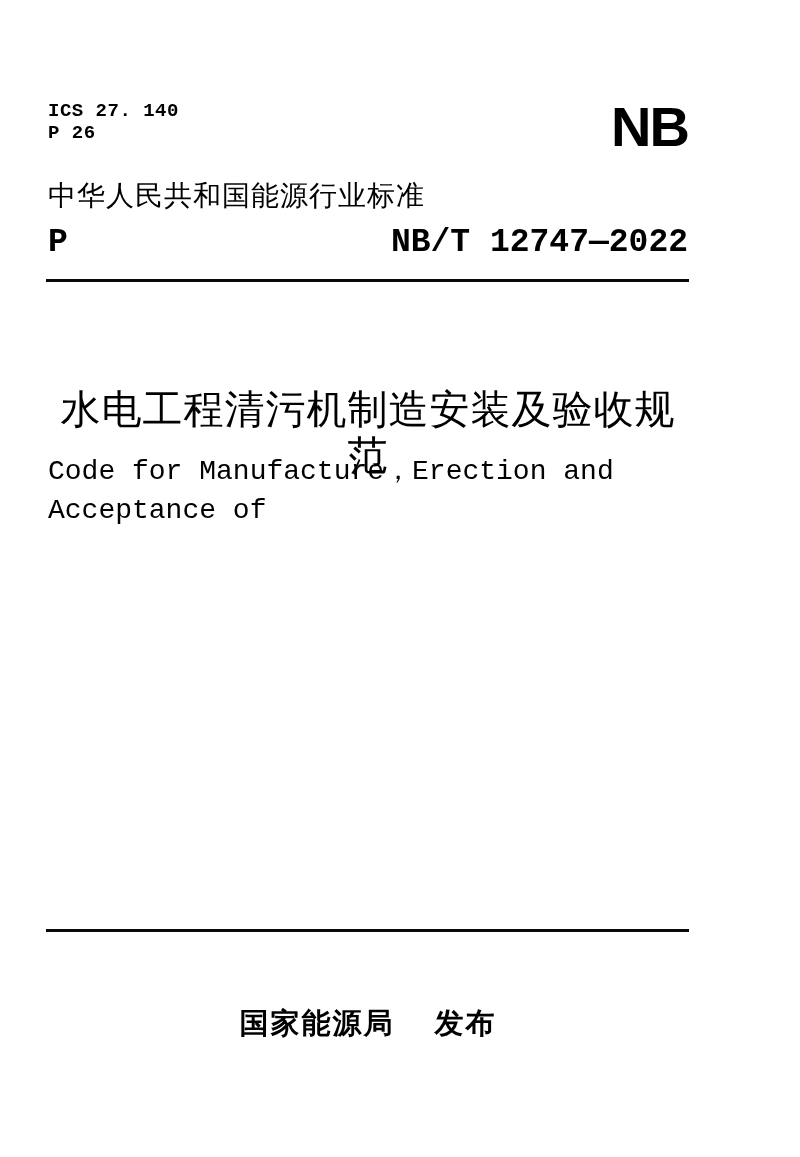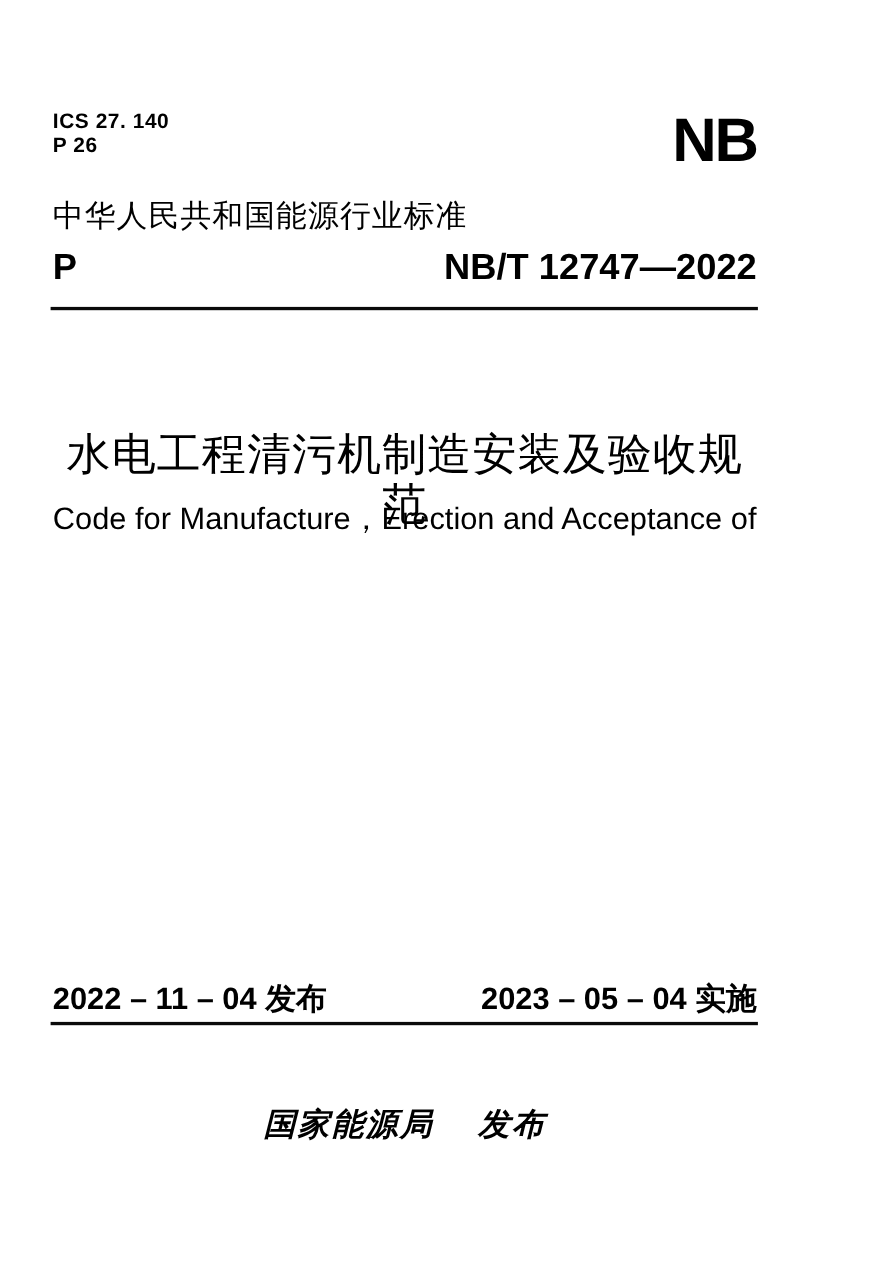--- a/index.html
+++ b/index.html
@@ -10,21 +10,21 @@
   .page {
     position: relative;
     width: 800px;
     height: 1157px;
     margin: 0 auto;
     background: #ffffff;
     color: #000000;
     overflow: hidden;
     font-family: "Liberation Serif", "DejaVu Serif", serif;
   }
-  .serif { font-family: Liberation Sans, sans-serif; }
+  .serif { font-family: Liberation Mono, monospace; }
 
   .ics-block {
     position: absolute;
     left: 48px;
     top: 100px;
     font-size: 19px;
     font-weight: bold;
     line-height: 22px;
     letter-spacing: 0.5px;
   }
@@ -116,21 +116,20 @@
     top: 1005px;
     width: 640px;
     display: flex;
     justify-content: center;
     gap: 40px;
     font-family: "Liberation Sans", "DejaVu Sans", sans-serif;
     font-weight: bold;
     font-size: 29px;
     line-height: 36px;
     letter-spacing: 2px;
-    font-style: italic;
   }
 </style>
 </head>
 <body>
 
 <div class="page">
 
   <div class="ics-block serif">
     <div>ICS 27. 140</div>
     <div>P 26</div>
@@ -146,24 +145,20 @@
   </div>
 
   <div class="rule rule-top"></div>
 
   <div class="title-zh serif">水电工程清污机制造安装及验收规范</div>
 
   <div class="title-en serif">
     <div>Code for Manufacture，Erection and Acceptance of</div>
   </div>
 
-  <div class="dates-row serif">
-    <span>2022 – 11 – 04 发布</span>
-    <span>2023 – 05 – 04 实施</span>
-  </div>
 
   <div class="rule rule-bottom"></div>
 
   <div class="publisher-row">
     <span>国家能源局</span>
     <span>发布</span>
   </div>
 
 </div>
 

